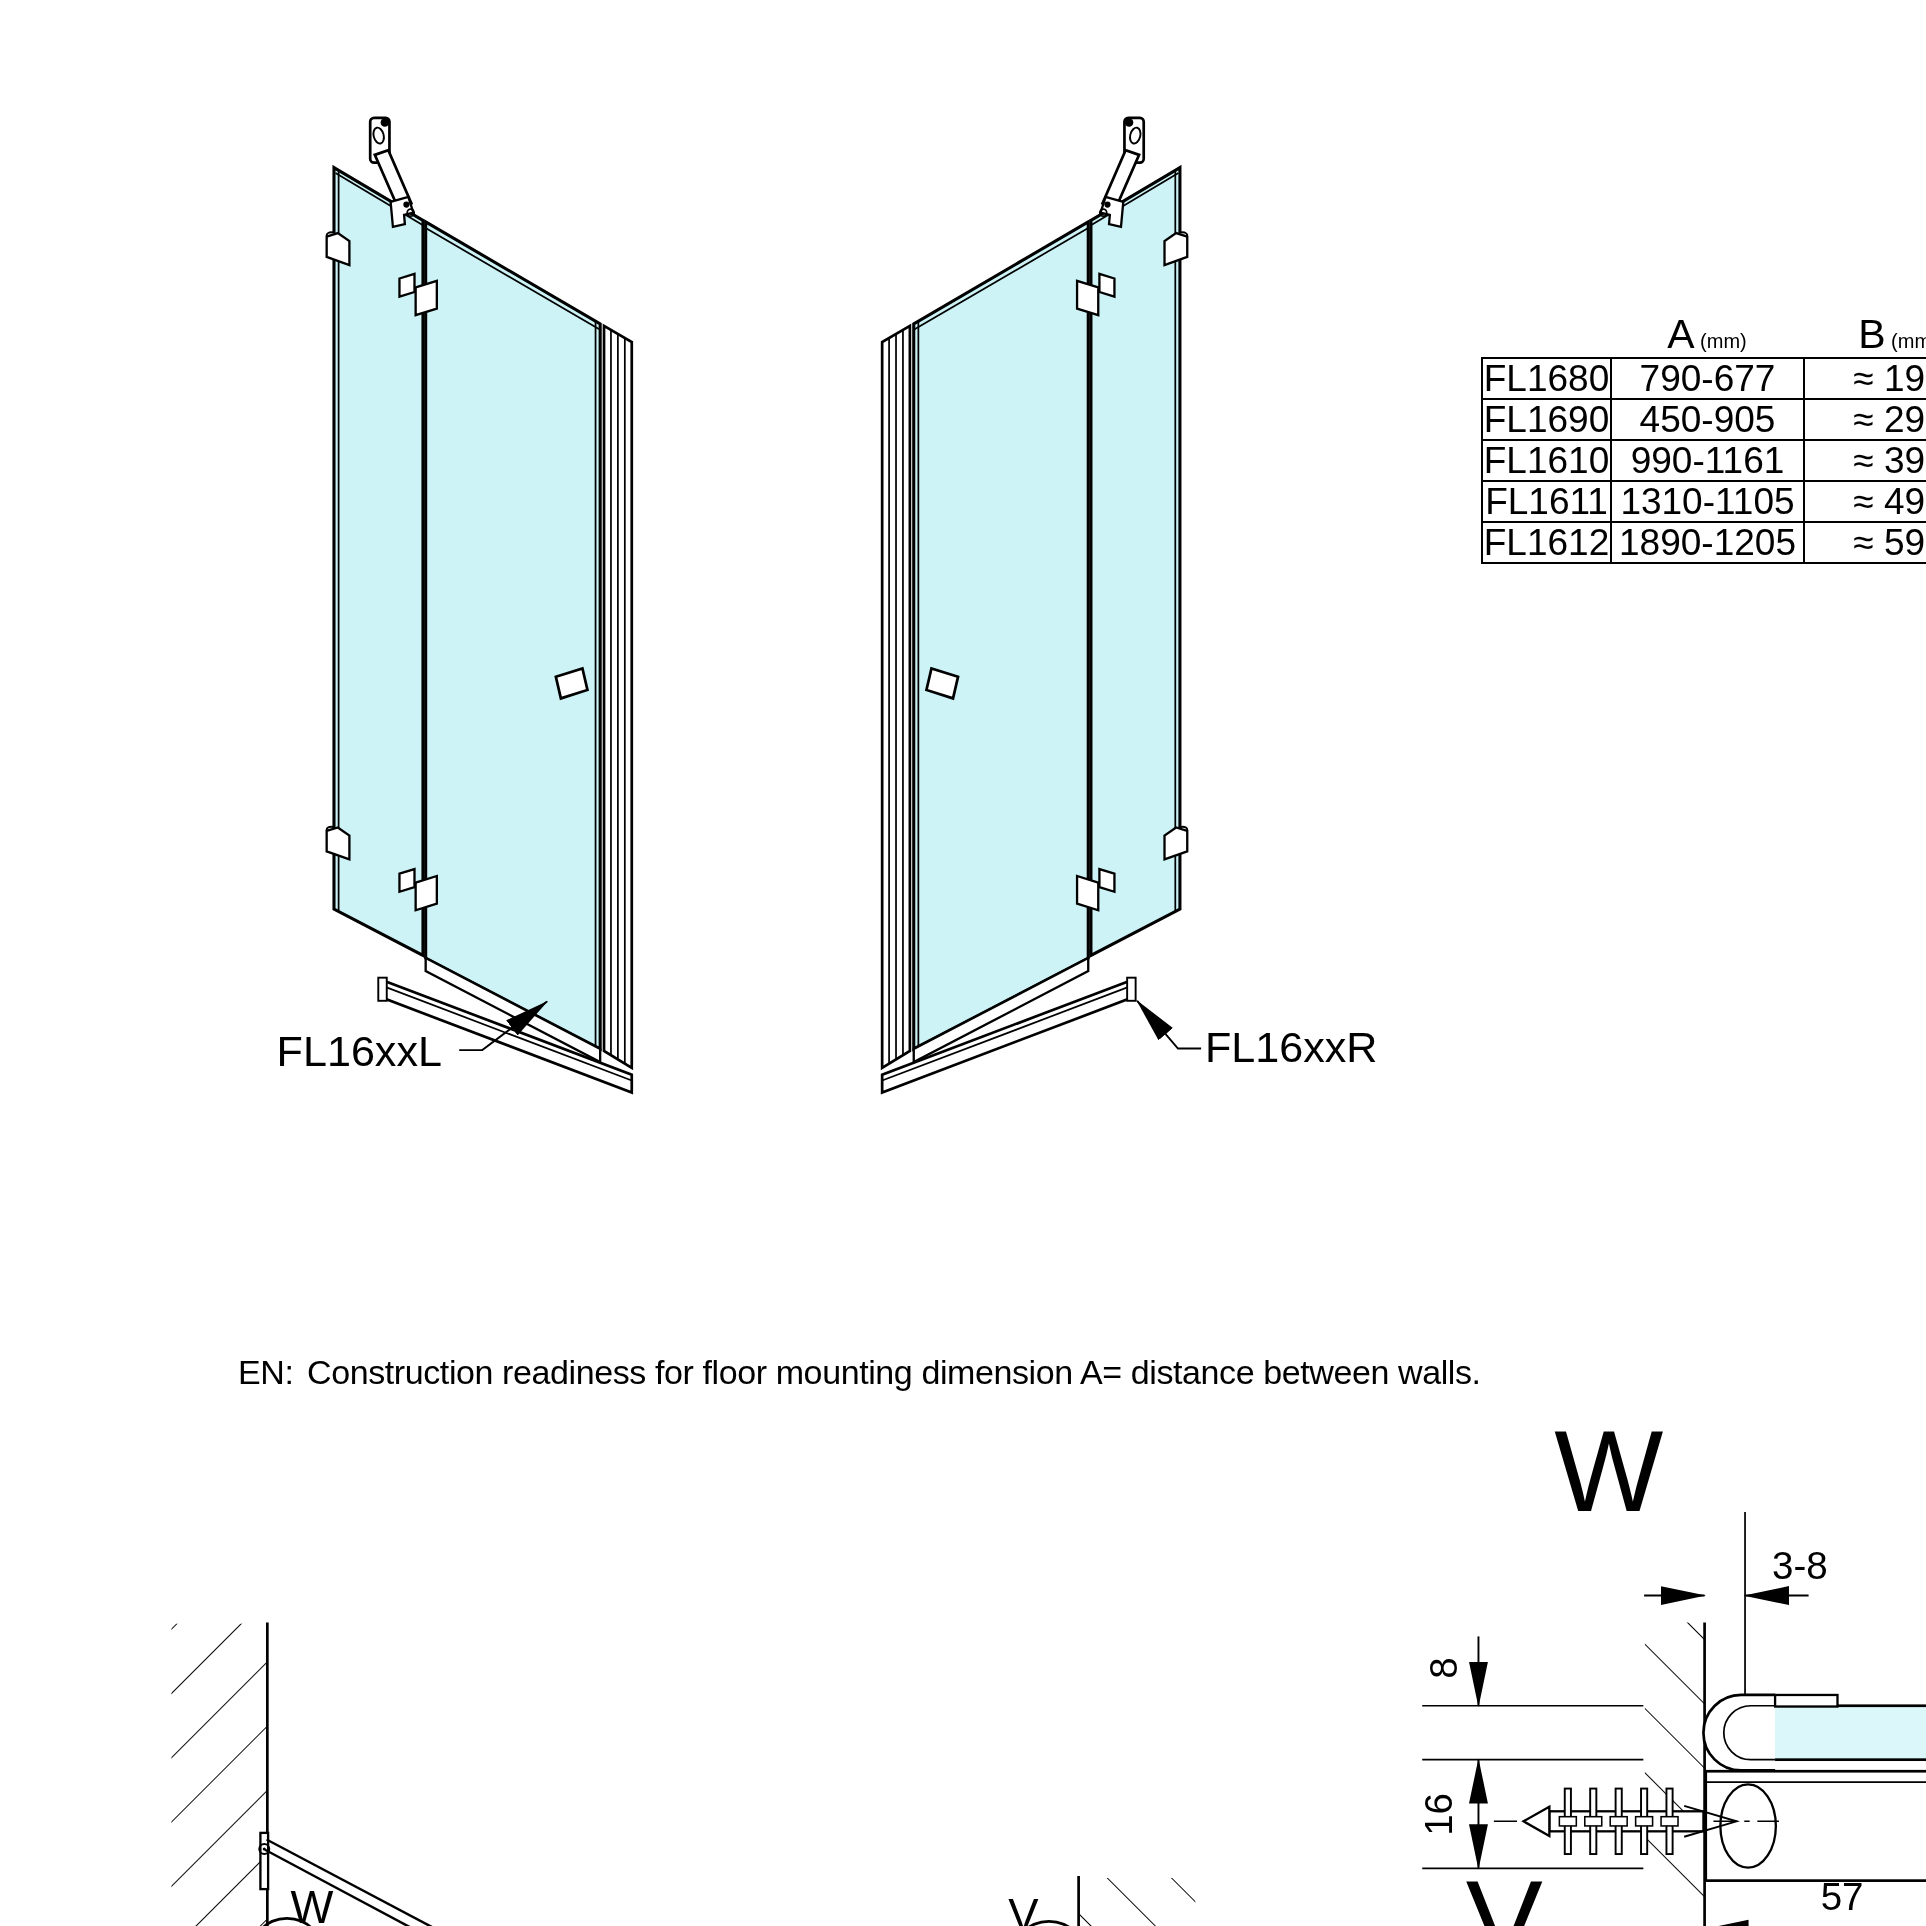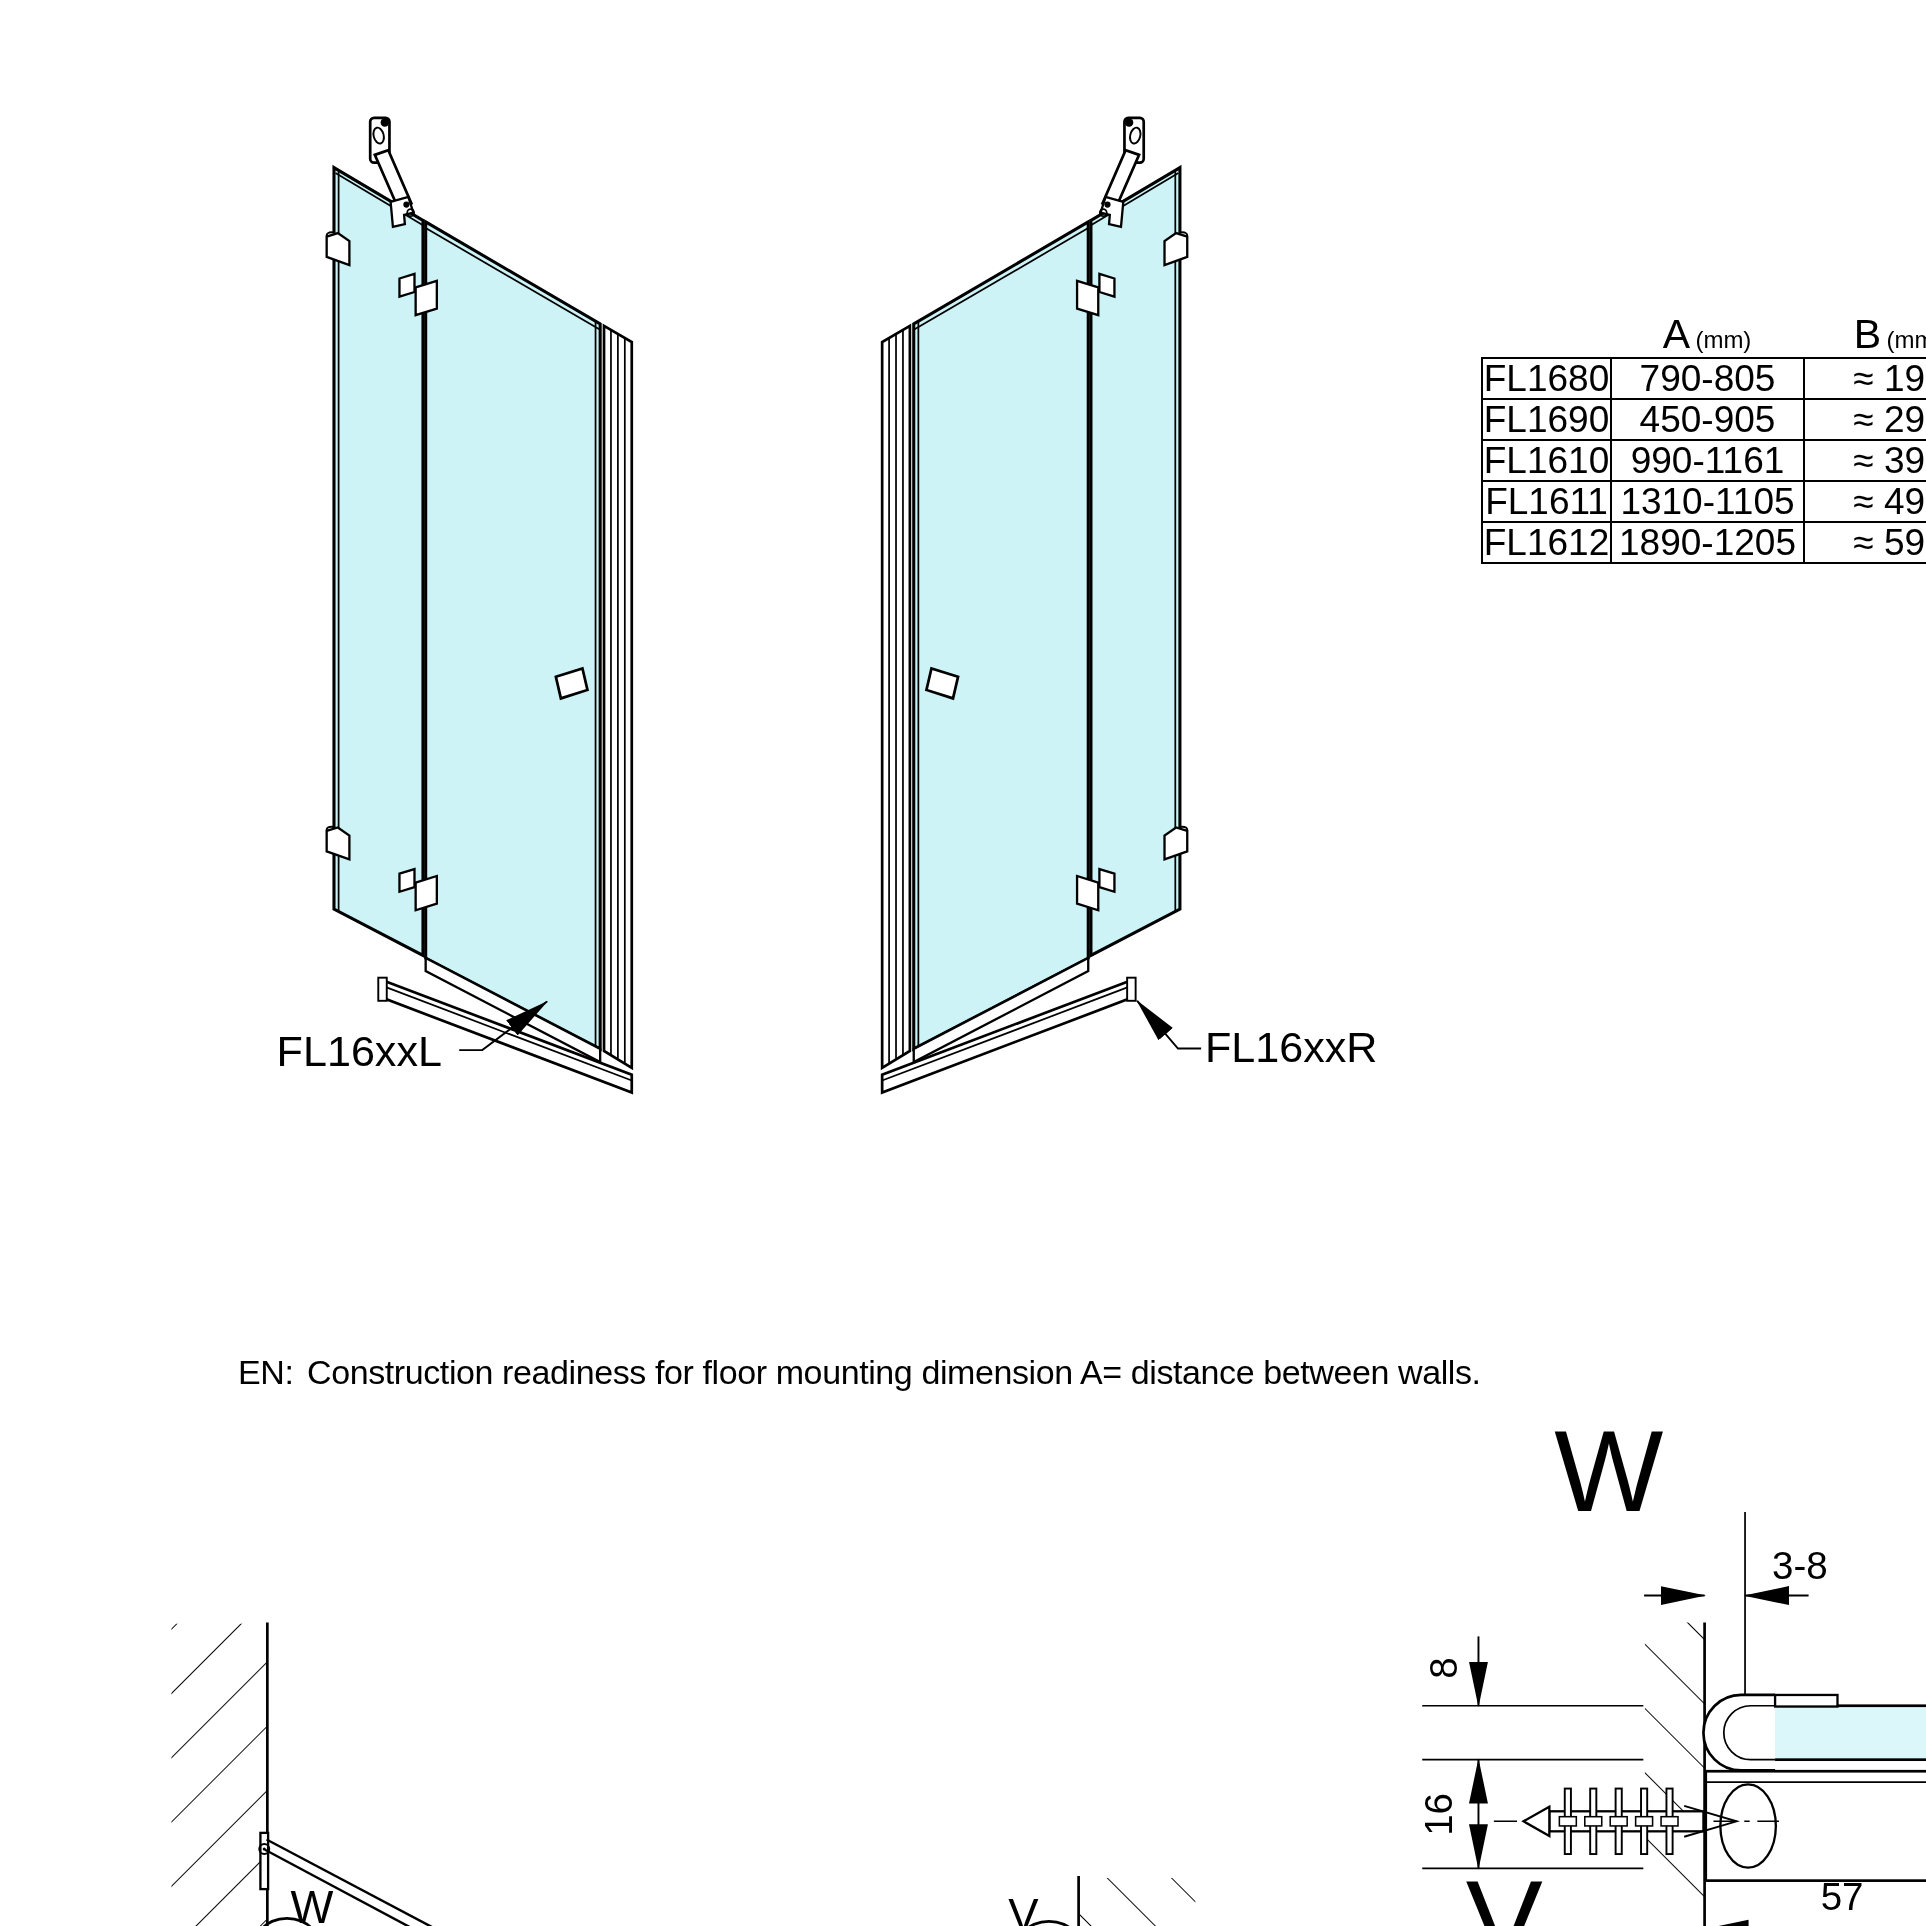--- a/index.html
+++ b/index.html
@@ -8,21 +8,21 @@
   .canvas svg{position:absolute;left:0;top:0;}
   svg text{font-family:"Liberation Sans",sans-serif;fill:#000;}
   .dimtxt{font-size:100px;}
   .plantxt{font-size:118px;}
   .titletxt{font-size:300px;}
   .fltxt{font-size:112px;}
 
   
   .tbl-header{position:absolute;display:flex;align-items:baseline;gap:5.4px;transform:translateX(-50%);}
   .tbl-header .h-big{font-size:41px;}
-  .tbl-header .h-small{font-size:24px;}
+  .tbl-header .h-small{font-size:20px;}
   .tbl-grid{position:absolute;left:1481px;top:357px;display:grid;
             grid-template-columns:129px 193px 191px;border-left:2.3px solid #000;border-top:2.3px solid #000;}
   .tbl-grid .cell{box-sizing:border-box;border-right:2.3px solid #000;border-bottom:2.3px solid #000;
                   height:41px;display:flex;align-items:center;justify-content:center;
                   font-size:37px;white-space:nowrap;}
   
   .note{position:absolute;font-size:34px;white-space:nowrap;letter-spacing:-0.4px;}
   .note .lbl{display:inline-block;width:69px;}
 </style>
 </head>
@@ -289,21 +289,21 @@
     <span class="h-big">A</span>
     <span class="h-small">(mm)</span>
   </div>
   <div class="tbl-header" style="left:1898px;top:311px;">
     <span class="h-big">B</span>
     <span class="h-small">(mm)</span>
   </div>
 
   <div class="tbl-grid">
     <div class="cell">FL1680</div>
-    <div class="cell">790-805</div>
+    <div class="cell">790-677</div>
     <div class="cell">≈ 190</div>
     <div class="cell">FL1690</div>
     <div class="cell">450-905</div>
     <div class="cell">≈ 290</div>
     <div class="cell">FL1610</div>
     <div class="cell">990-1161</div>
     <div class="cell">≈ 390</div>
     <div class="cell">FL1611</div>
     <div class="cell">1310-1105</div>
     <div class="cell">≈ 490</div>

